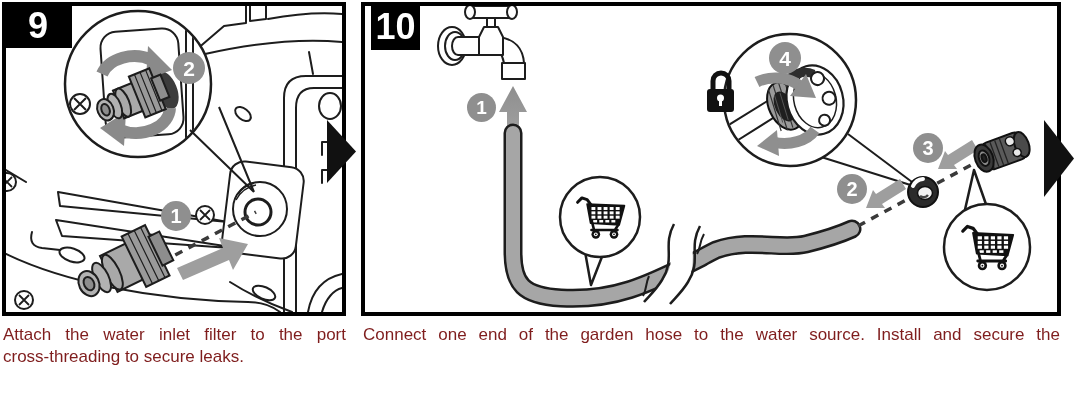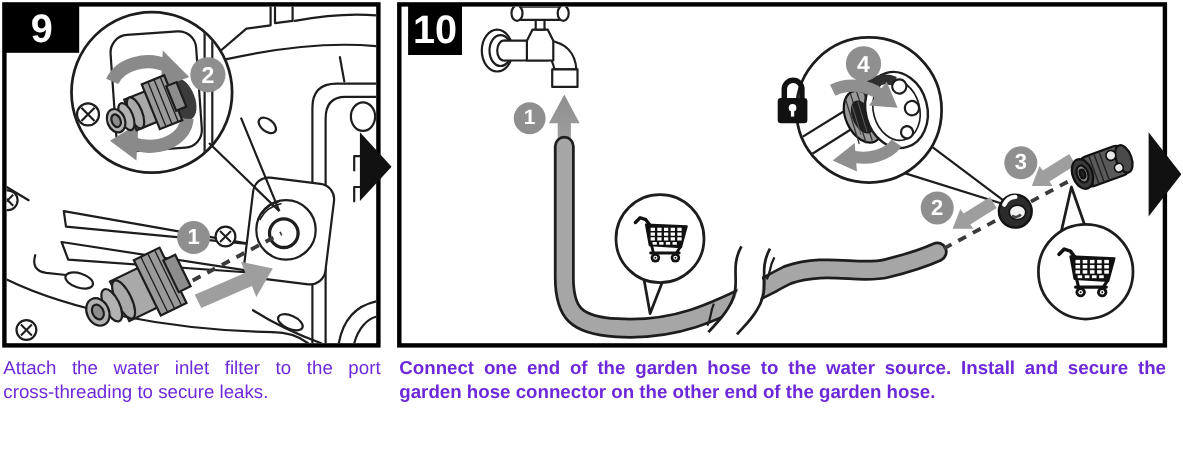--- a/index.html
+++ b/index.html
@@ -12,23 +12,23 @@
   #badge9{left:4px;top:4px;width:68px;height:44px;}
   #badge10{left:371px;top:3px;width:49px;height:47px;}
   .cbadge{position:absolute;background:#8f8f8f;color:#fff;font-weight:bold;border-radius:50%;display:flex;align-items:center;justify-content:center;z-index:4;line-height:1;}
   #cb9-2{left:173px;top:52px;width:32px;height:32px;font-size:21px;}
   #cb9-1{left:161px;top:201px;width:30px;height:30px;font-size:20px;}
   #cb10-1{left:467px;top:93px;width:29px;height:29px;font-size:19px;}
   #cb10-2{left:837px;top:174px;width:30px;height:30px;font-size:20px;}
   #cb10-3{left:913px;top:133px;width:30px;height:30px;font-size:20px;}
   #cb10-4{left:769px;top:42px;width:32px;height:32px;font-size:21px;}
   .nextarrow{position:absolute;z-index:6;}
-  .caption{position:absolute;color:#6d28d9;font-size:17px;line-height:22px;}
+  .caption{position:absolute;color:#7f1d1d;font-size:17px;line-height:22px;}
   #cap9{left:3px;top:324px;width:343px;}
-  #cap10{left:363px;top:324px;width:697px;font-weight:bold;}
+  #cap10{left:363px;top:324px;width:697px;}
   .cap-line{text-align:justify;text-align-last:justify;}
   .cap-line.last{text-align-last:left;}
 </style>
 </head>
 <body>
 
 <div>
 
   <div class="panel" id="panel9">
     <svg class="illus" viewBox="6 6 336 306">
@@ -287,16 +287,15 @@
   <svg class="nextarrow" width="30" height="77" style="left:1044px;top:120px">
     <polygon points="0,0 30,38.5 0,77" fill="#111"></polygon>
   </svg>
 
   <div class="caption" id="cap9">
     <div class="cap-line">Attach the water inlet filter to the port</div>
     <div class="cap-line last">cross-threading to secure leaks.</div>
   </div>
   <div class="caption" id="cap10">
     <div class="cap-line">Connect one end of the garden hose to the water source. Install and secure the</div>
-    <div class="cap-line last">garden hose connector on the other end of the garden hose.</div>
   </div>
 
 </div>
 
 </body></html>

